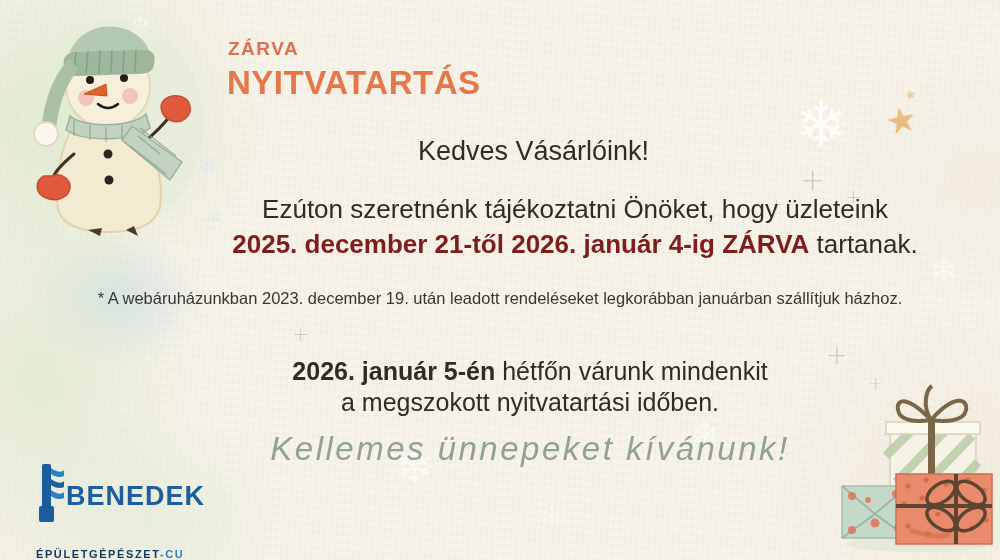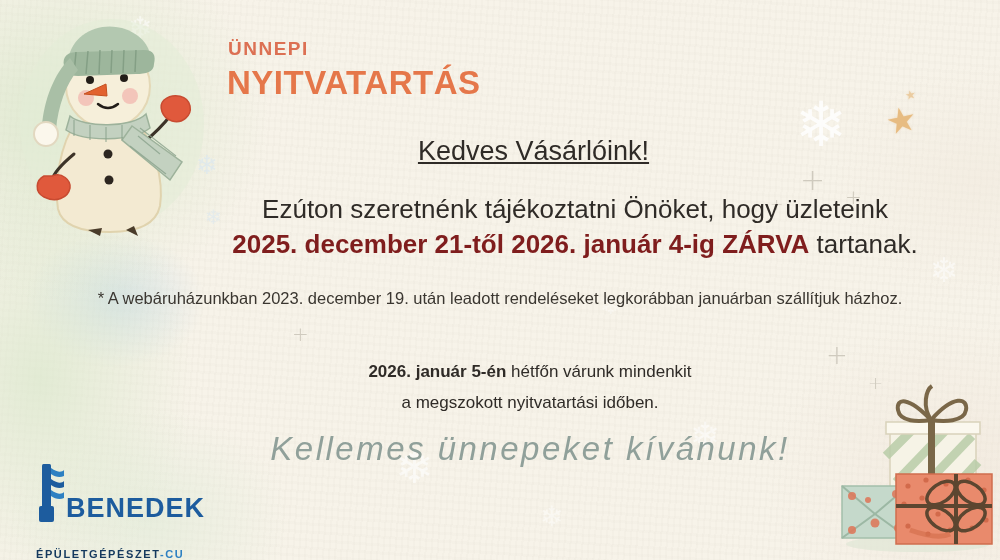--- a/index.html
+++ b/index.html
@@ -13,34 +13,34 @@
       radial-gradient(ellipse 120px 90px at 115px 300px, rgba(188,214,230,.55), rgba(188,214,230,0) 75%),
       radial-gradient(ellipse 200px 160px at 150px 520px, rgba(222,234,214,.6), rgba(222,234,214,0) 70%),
       radial-gradient(ellipse 260px 220px at 960px 480px, rgba(238,226,214,.5), rgba(238,226,214,0) 75%),
       radial-gradient(ellipse 200px 160px at 980px 180px, rgba(240,232,220,.5), rgba(240,232,220,0) 75%),
       repeating-linear-gradient(94deg, rgba(120,110,90,.025) 0 2px, rgba(255,255,255,0) 2px 6px),
       repeating-linear-gradient(4deg, rgba(120,110,90,.018) 0 3px, rgba(255,255,255,0) 3px 8px);
   }
   .abs{position:absolute;}
   .kicker{left:228px;top:38px;font-size:19px;font-weight:600;letter-spacing:1.5px;color:#dc7053;}
   .title{left:227px;top:64px;font-size:33px;font-weight:800;letter-spacing:.5px;color:#e5774a;}
-  .greeting{left:67px;right:0;top:136px;text-align:center;font-size:27px;color:#2f2b27;text-decoration:underline;}
+  .greeting{left:67px;right:0;top:136px;text-align:center;font-size:27px;color:#2f2b27;}
   .bodytext{left:150px;right:0;top:192px;text-align:center;font-size:26px;line-height:35px;color:#2f2b27;}
   .accent-bold{color:#7f1d1d;font-weight:700;}
   .footnote{left:0;right:0;top:289px;text-align:center;font-size:16.5px;color:#3a3630;}
-  .reopen{left:60px;right:0;top:356px;text-align:center;font-size:17px;line-height:31px;color:#2f2b27;}
+  .reopen{left:60px;right:0;top:356px;text-align:center;font-size:25px;line-height:31px;color:#2f2b27;}
   .reopen b{font-weight:800;}
   .wish{
     left:60px;right:0;top:430px;text-align:center;
     font-family:Liberation Sans, sans-serif;
     font-style:italic;font-size:33px;letter-spacing:2.5px;color:#90a09a;
   }
   .logo{left:34px;top:462px;width:200px;}
   .logo-row{display:flex;align-items:flex-end;}
-  .logo-name{font-size:27px;font-weight:800;letter-spacing:1px;color:#1d5c9e;margin-left:2px;margin-bottom:4px;}
+  .logo-name{font-size:27px;font-weight:800;letter-spacing:1px;color:#1d5c9e;margin-left:2px;margin-bottom:16px;}
   .logo-tagline{font-size:11px;font-weight:700;letter-spacing:1.6px;color:#14395e;margin-top:20px;margin-left:2px;}
   .logo-tagline .suffix{color:#2d80c2;}
   .snowflake{color:#ffffff;position:absolute;font-family:"DejaVu Sans",sans-serif;}
   .snowflake.faint{opacity:.55;}
   .snowflake.blue{color:#dbe8f0;}
   .sparkle{position:absolute;color:#cfcabe;font-weight:300;font-family:"DejaVu Sans",sans-serif;}
   .star{position:absolute;color:#e7bc82;font-family:"DejaVu Sans",sans-serif;
         transform:rotate(-12deg);text-shadow:0 0 2px rgba(231,188,130,.6);}
 </style>
 </head>
@@ -183,21 +183,21 @@
         <ellipse cx="103" cy="115" rx="16" ry="9" transform="rotate(-35 103 115)"></ellipse>
         <ellipse cx="133" cy="115" rx="16" ry="9" transform="rotate(35 133 115)"></ellipse>
         <ellipse cx="103" cy="141" rx="16" ry="9" transform="rotate(35 103 141)"></ellipse>
         <ellipse cx="133" cy="141" rx="16" ry="9" transform="rotate(-35 133 141)"></ellipse>
       </g>
       <path d="M72 152 Q100 162 112 156" fill="none" stroke="#d4704e" stroke-width="5" opacity=".7"></path>
     </g>
   </svg>
 </div>
 
-<div class="abs kicker">ÜNNEPI</div>
+<div class="abs kicker">ZÁRVA</div>
 <div class="abs title">NYITVATARTÁS</div>
 
 <div class="abs greeting">Kedves Vásárlóink!</div>
 
 <div class="abs bodytext">
   <span>Ezúton szeretnénk tájékoztatni Önöket, hogy üzleteink</span><br>
   <span class="accent-bold">2025. december 21-től 2026. január 4-ig ZÁRVA</span><span> tartanak.</span>
 </div>
 
 <div class="abs footnote">* A webáruházunkban 2023. december 19. után leadott rendeléseket legkorábban januárban szállítjuk házhoz.</div>

